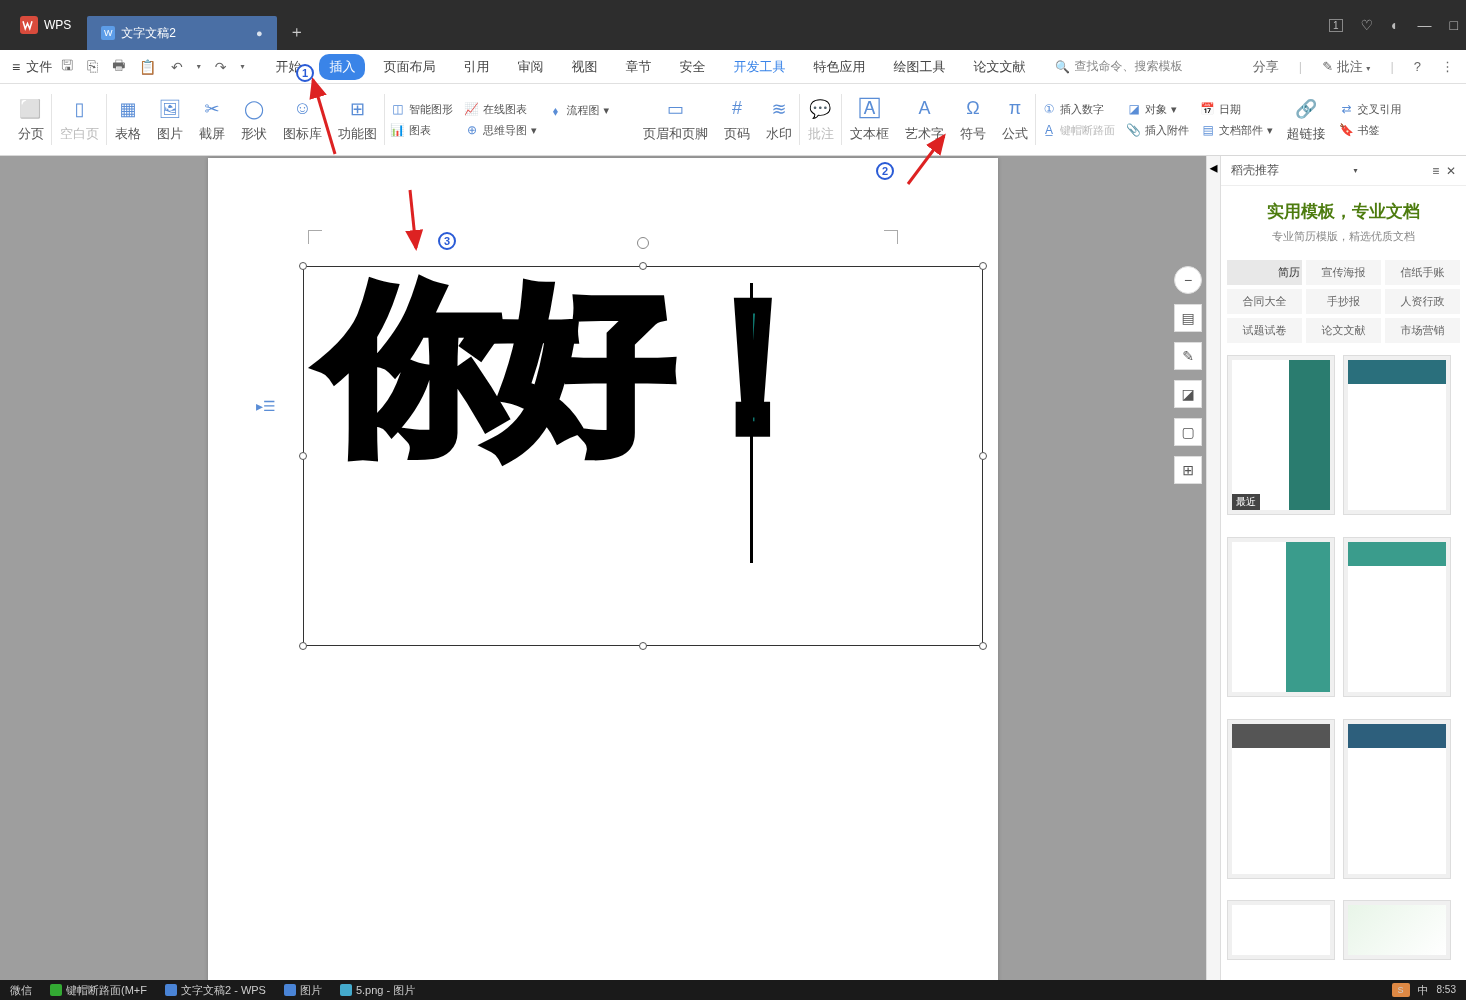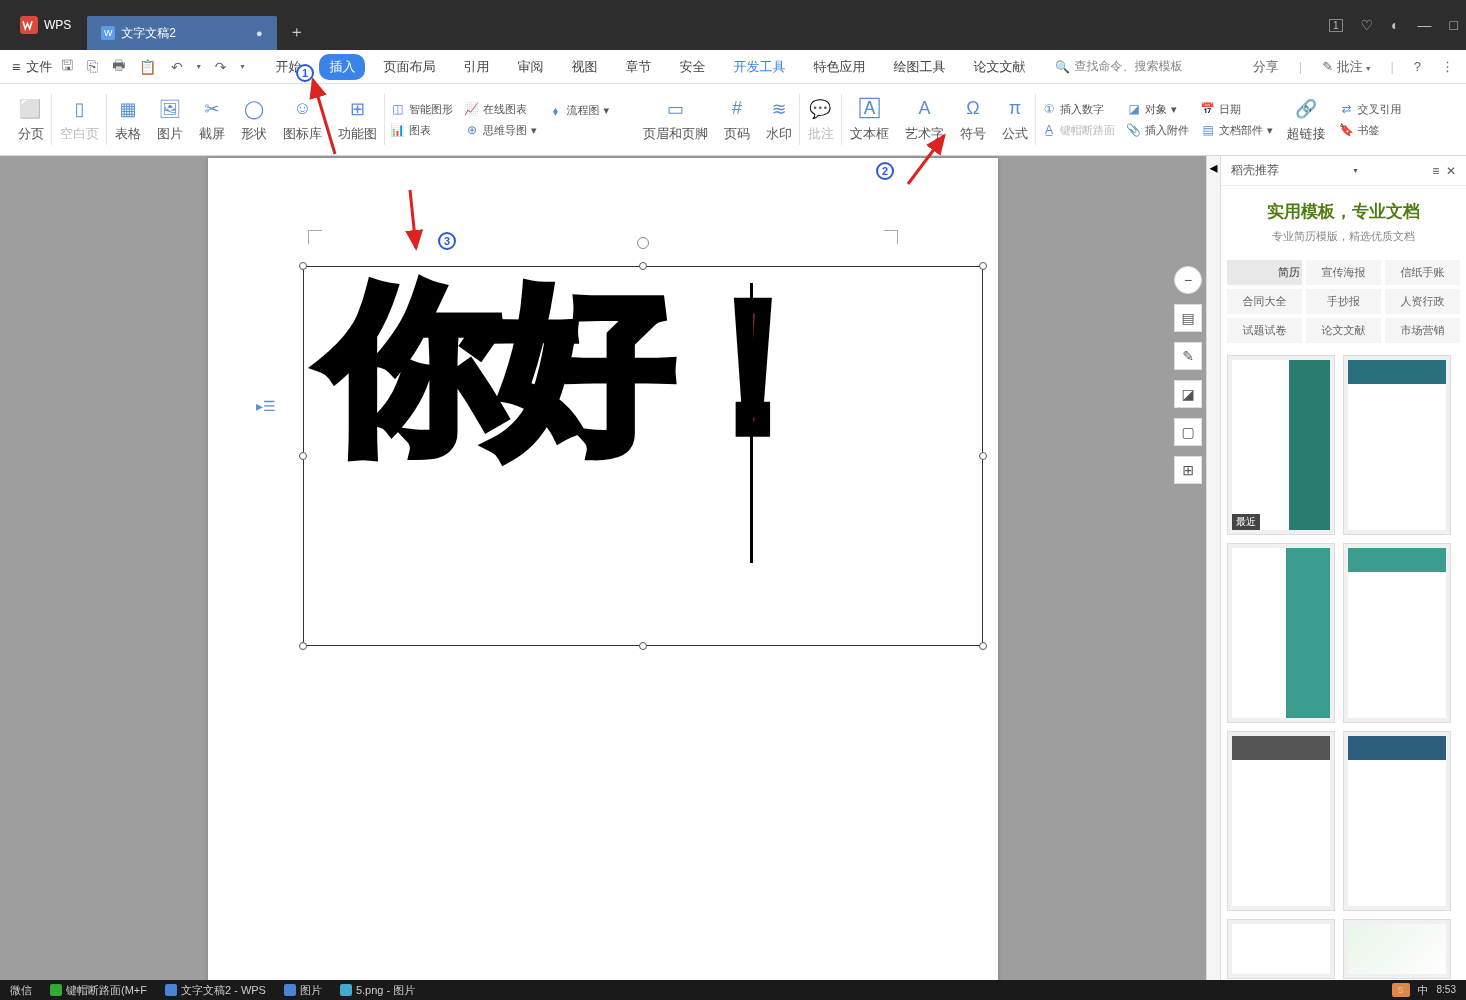--- a/index.html
+++ b/index.html
@@ -46,21 +46,21 @@
 .page { background: #fff; width: 790px; height: 960px; margin-top: 2px; position: relative; box-shadow: 0 0 4px rgba(0,0,0,0.2); }
 
 
 .textbox { position: absolute; top: 108px; left: 95px; width: 680px; height: 380px; border: 1px solid #333; }
 .tb-handle { position: absolute; width: 8px; height: 8px; background: #fff; border: 1px solid #555; border-radius: 50%; }
 .tb-handle.tl { top: -5px; left: -5px; } .tb-handle.tm { top: -5px; left: 50%; margin-left: -4px; }
 .tb-handle.tr { top: -5px; right: -5px; } .tb-handle.ml { top: 50%; left: -5px; margin-top: -4px; }
 .tb-handle.mr { top: 50%; right: -5px; margin-top: -4px; } .tb-handle.bl { bottom: -5px; left: -5px; }
 .tb-handle.bm { bottom: -5px; left: 50%; margin-left: -4px; } .tb-handle.br { bottom: -5px; right: -5px; }
 .tb-rotate { position: absolute; top: -30px; left: 50%; margin-left: -6px; width: 12px; height: 12px; border: 1px solid #888; border-radius: 50%; background: #fff; }
-.big-text { font-size: 180px; font-weight: 900; letter-spacing: -10px; line-height: 1; padding: 10px 20px; color: #7f1d1d; -webkit-text-stroke: 10px #000; font-family: "Arial Black", sans-serif; display: flex; align-items: flex-start; }
+.big-text { font-size: 180px; font-weight: 900; letter-spacing: -10px; line-height: 1; padding: 10px 20px; color: #0f766e; -webkit-text-stroke: 10px #000; font-family: "Arial Black", sans-serif; display: flex; align-items: flex-start; }
 .cursor-caret { display: inline-block; width: 3px; height: 280px; background: #000; margin: 10px 0 0 16px; }
 
 
 .arrow { position: absolute; z-index: 50; }
 .badge { position: absolute; width: 18px; height: 18px; border-radius: 50%; background: #fff; border: 2px solid #2a5bd6; color: #2a5bd6; font-size: 11px; font-weight: bold; display: flex; align-items: center; justify-content: center; z-index: 60; }
 
 
 .side-tools { position: absolute; right: 0; top: 0; width: 36px; display: flex; flex-direction: column; gap: 10px; padding-top: 110px; align-items: center; }
 .side-btn { width: 28px; height: 28px; background: #fff; border: 1px solid #ddd; display: flex; align-items: center; justify-content: center; font-size: 14px; color: #555; }
 
@@ -70,21 +70,21 @@
 .rp-title-area { text-align: center; padding: 14px 8px 10px; }
 .rp-title { font-size: 17px; font-weight: bold; color: #4d7c0f; }
 .rp-sub { font-size: 11px; color: #888; margin-top: 6px; }
 .rp-tabs { display: flex; padding: 0 6px; gap: 4px; font-size: 11px; }
 .rp-tab { flex: 1; text-align: center; padding: 6px 4px; background: #f5f5f5; color: #666; }
 .rp-tab input { border: none; background: transparent; width: 100%; font-size: 11px; color: #999; }
 .rp-cats { display: flex; flex-wrap: wrap; gap: 4px; padding: 6px; font-size: 11px; }
 .rp-cat { flex: 1 0 30%; text-align: center; padding: 5px 2px; background: #f5f5f5; color: #666; }
 .rp-cat.active { background: #e8e8e8; color: #333; text-align: right; }
 .rp-thumbs { flex: 1; overflow-y: auto; padding: 6px; display: flex; flex-wrap: wrap; gap: 8px; }
-.thumb { width: 108px; height: 180px; background: #f0f0f0; border: 1px solid #ddd; position: relative; }
+.thumb { width: 108px; height: 160px; background: #f0f0f0; border: 1px solid #ddd; position: relative; }
 .thumb-inner { position: absolute; inset: 4px; background: linear-gradient(90deg, #fff 58%, #2a7c6f 58%); }
 .thumb-inner2 { position: absolute; inset: 4px; background: #fff; border-top: 24px solid #2a6f7c; }
 .thumb-label { position: absolute; bottom: 4px; left: 4px; background: #444; color: #fff; font-size: 10px; padding: 1px 4px; }
 
 
 .taskbar { position: fixed; bottom: 0; left: 0; right: 0; height: 20px; background: #1a1a1a; display: flex; align-items: center; padding: 0 10px; font-size: 11px; color: #ccc; }
 .taskbar .tb-item { display: flex; align-items: center; gap: 4px; margin-right: 18px; }
 .taskbar .tb-right { margin-left: auto; display: flex; align-items: center; gap: 8px; }
 .clock { text-align: left; line-height: 1; font-size: 10px; }
 

